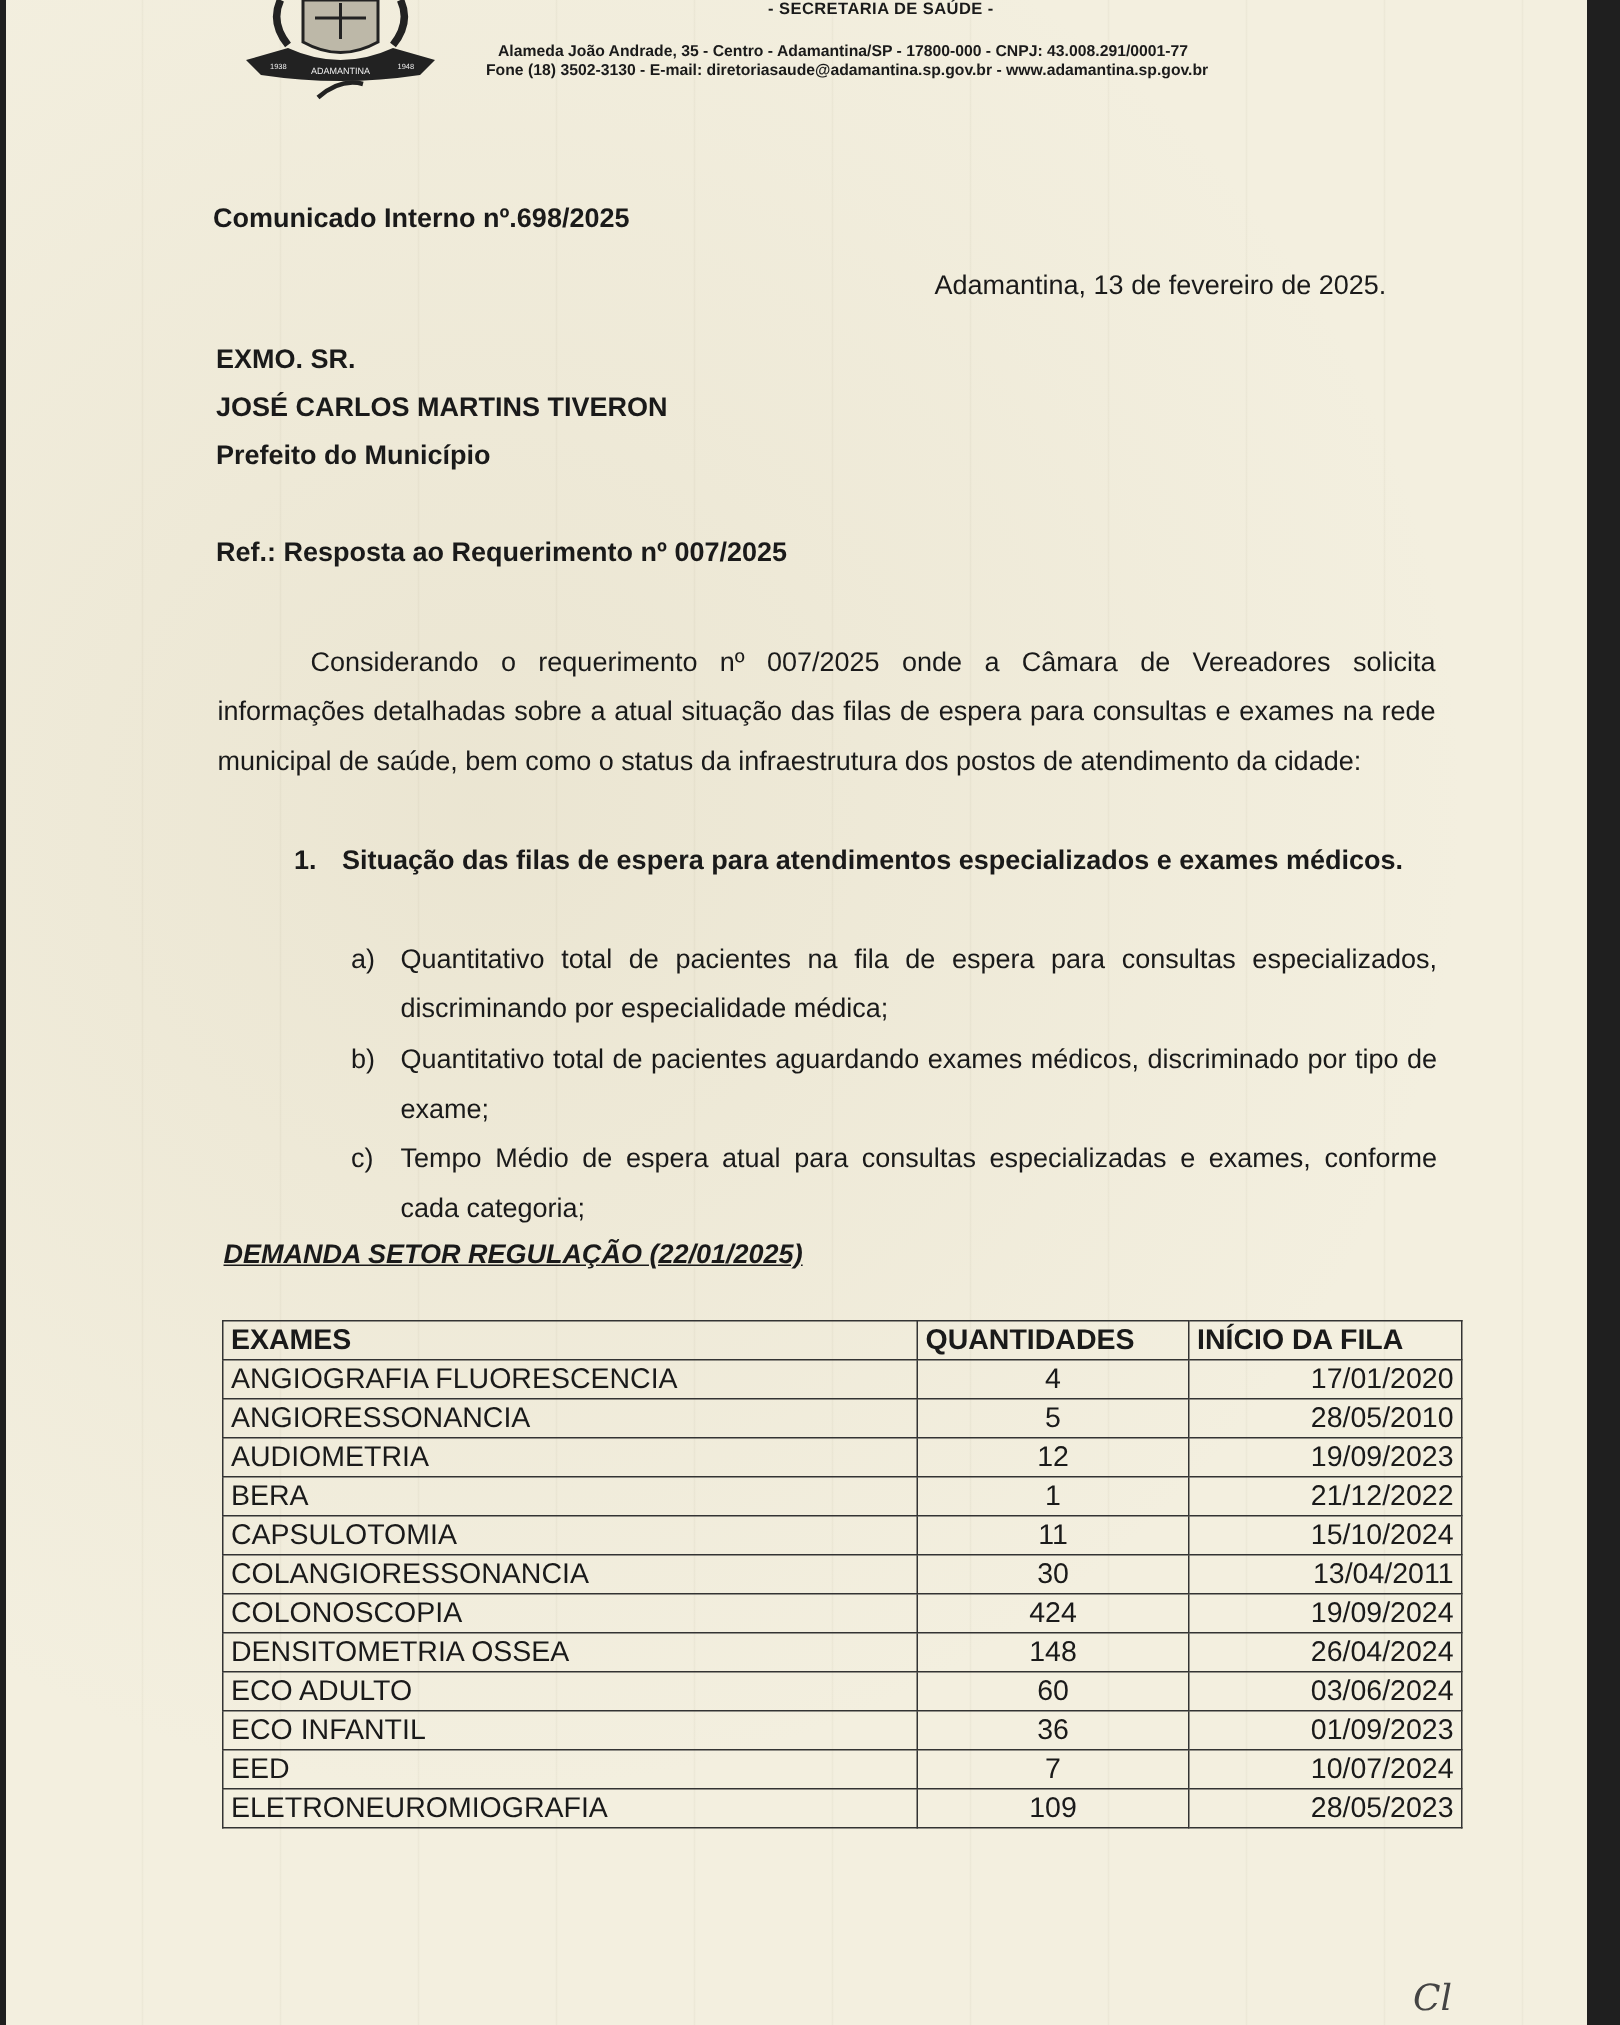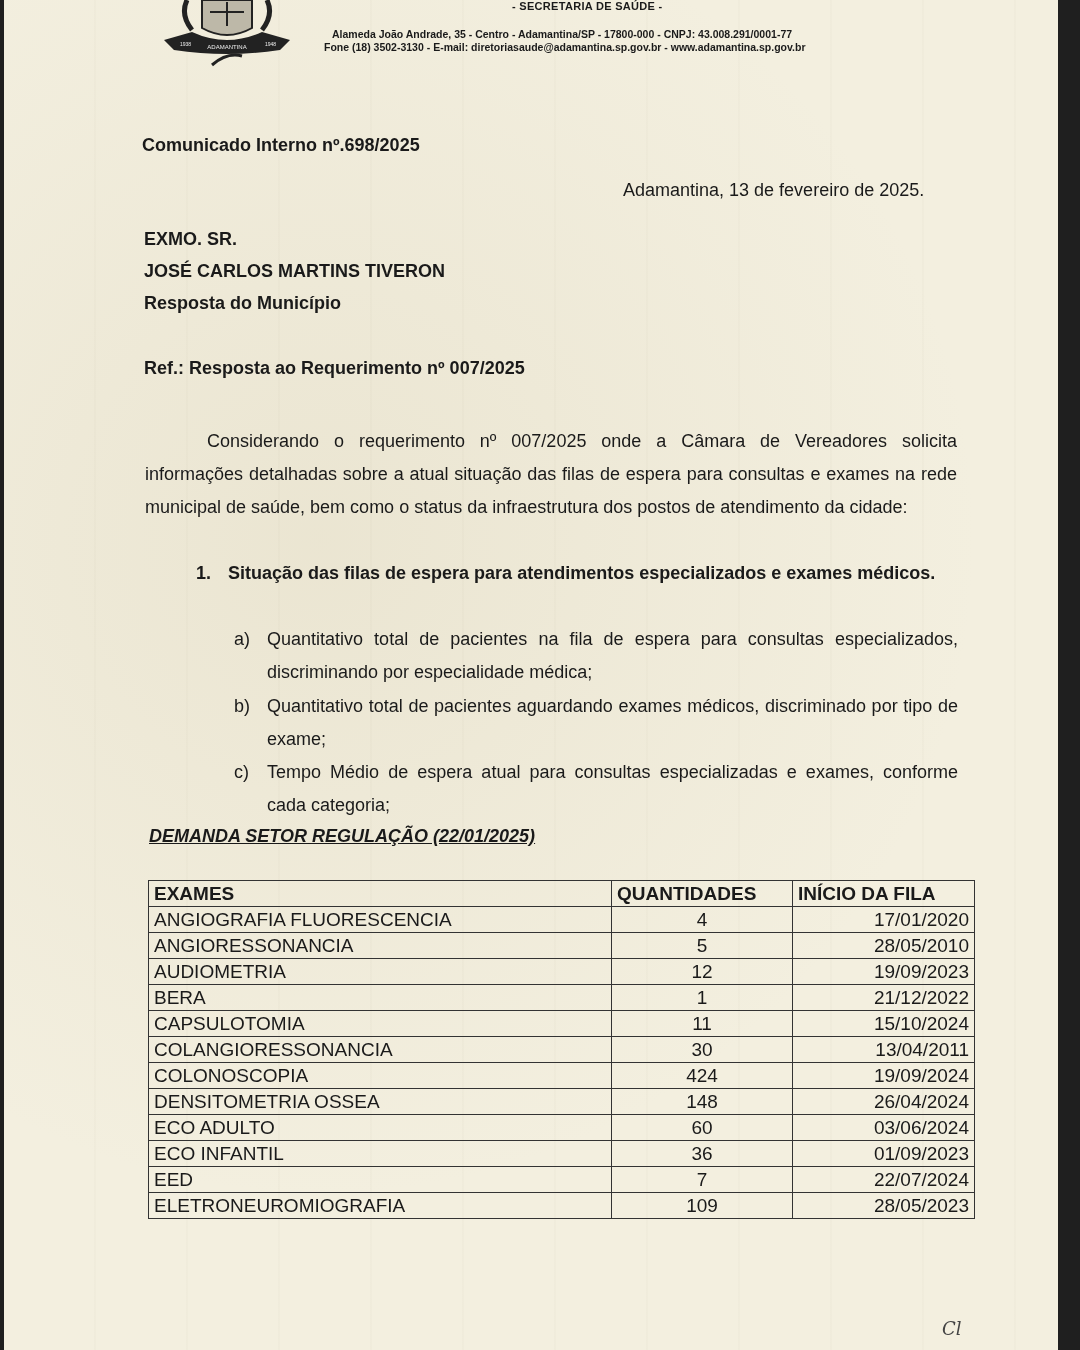--- a/index.html
+++ b/index.html
@@ -43,21 +43,21 @@
     position:absolute; left:144px; top:880px; width:827px;
     border-collapse:collapse; font-size:19px;
   }
   table.grid td, table.grid th {
     border:1.5px solid #333; height:25px; padding:0 5px; line-height:25px;
   }
   table.grid th { font-weight:bold; text-align:left; }
   table.grid td.c1 { width:452px; text-align:left; }
   table.grid td.c2 { width:170px; text-align:center; }
   table.grid td.c3 { text-align:right; }
-  .sig { left:938px; top:1318px; font-size:18px; font-family:"DejaVu Serif", serif; font-style:italic; color:#444; }
+  .sig { left:938px; top:1318px; font-size:24px; font-family:"DejaVu Serif", serif; font-style:italic; color:#444; }
 </style>
 </head>
 <body>
 
 <div class="paper">
 
   <div class="abs logo">
     <svg width="130" height="70" viewBox="0 0 130 70">
       <path d="M40 0 L90 0 L90 28 Q65 42 40 28 Z" fill="#bdb8a8" stroke="#222" stroke-width="2"></path>
       <line x1="65" y1="2" x2="65" y2="26" stroke="#222" stroke-width="2"></line>
@@ -73,21 +73,21 @@
   </div>
 
   <div class="abs hdr-sec">- SECRETARIA DE SAÚDE -</div>
   <div class="abs hdr-addr">Alameda João Andrade, 35 - Centro - Adamantina/SP - 17800-000 - CNPJ: 43.008.291/0001-77</div>
   <div class="abs hdr-phone">Fone (18) 3502-3130 - E-mail: diretoriasaude@adamantina.sp.gov.br - www.adamantina.sp.gov.br</div>
 
   <div class="abs ci">Comunicado Interno nº.698/2025</div>
   <div class="abs date">Adamantina, 13 de fevereiro de 2025.</div>
   <div class="abs exmo">EXMO. SR.</div>
   <div class="abs name">JOSÉ CARLOS MARTINS TIVERON</div>
-  <div class="abs role">Resposta do Município</div>
+  <div class="abs role">Prefeito do Município</div>
   <div class="abs ref">Ref.: Resposta ao Requerimento nº 007/2025</div>
 
   <div class="abs para"><span class="indent"></span><span>Considerando o requerimento nº 007/2025 onde a Câmara de Vereadores solicita informações detalhadas sobre a atual situação das filas de espera para consultas e exames na rede municipal de saúde, bem como o status da infraestrutura dos postos de atendimento da cidade:</span></div>
 
   <div class="abs item1">
     <span class="num">1.</span>
     <span class="txt">Situação das filas de espera para atendimentos especializados e exames médicos.</span>
   </div>
 
   <div class="abs sub sub-a">
@@ -160,21 +160,21 @@
           <td class="c3">03/06/2024</td>
         </tr>
       <tr>
           <td class="c1">ECO INFANTIL</td>
           <td class="c2">36</td>
           <td class="c3">01/09/2023</td>
         </tr>
       <tr>
           <td class="c1">EED</td>
           <td class="c2">7</td>
-          <td class="c3">22/07/2024</td>
+          <td class="c3">10/07/2024</td>
         </tr>
       <tr>
           <td class="c1">ELETRONEUROMIOGRAFIA</td>
           <td class="c2">109</td>
           <td class="c3">28/05/2023</td>
         </tr>
     </tbody>
   </table>
 
   <div class="abs sig">Cl</div>

